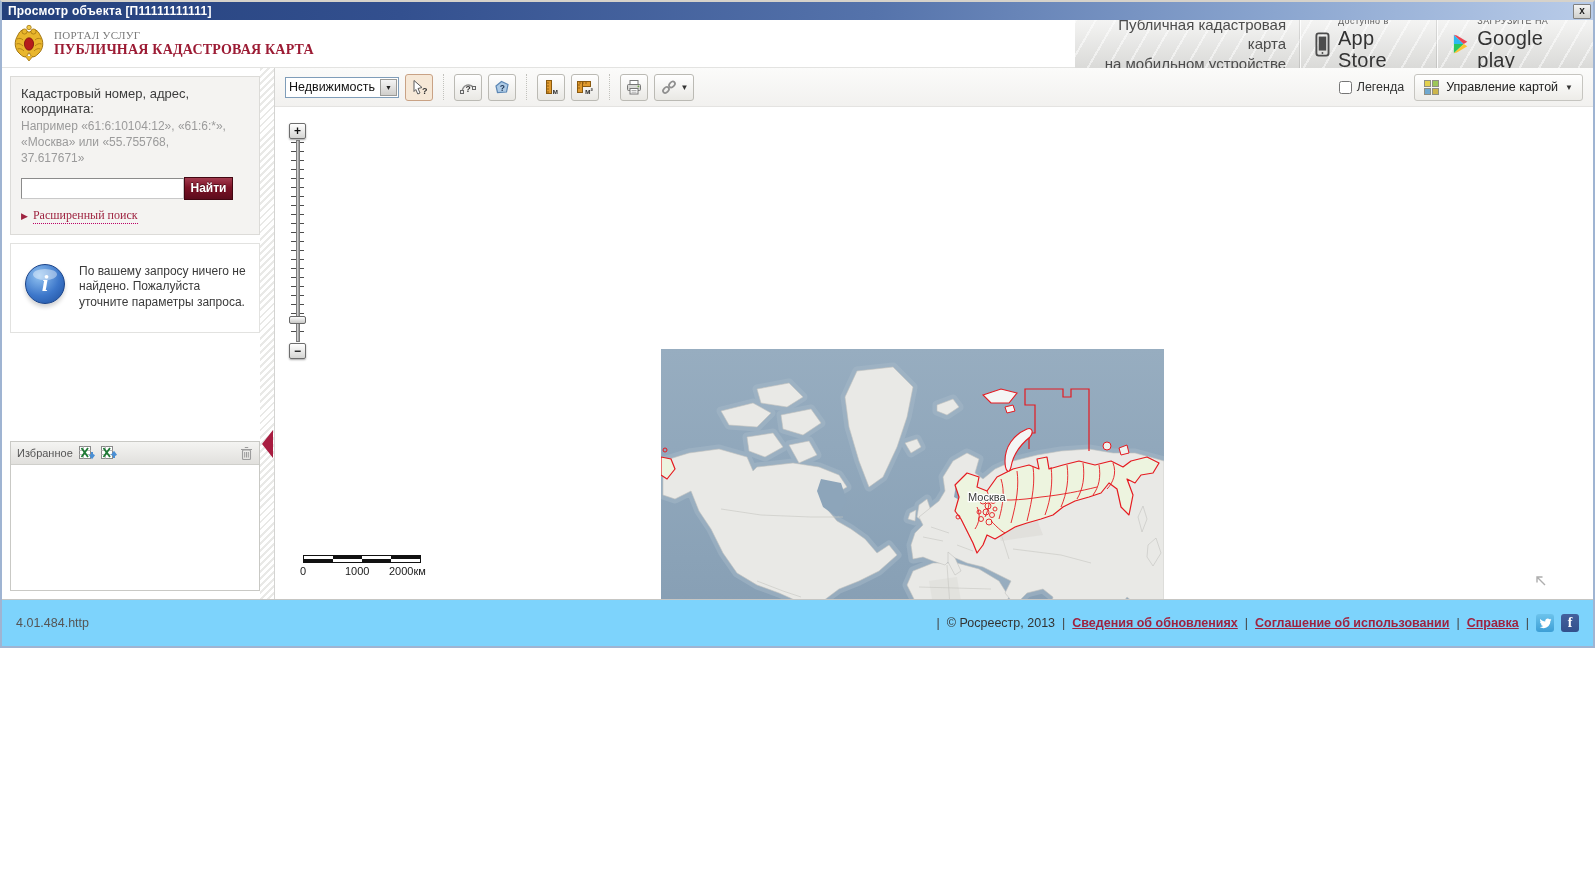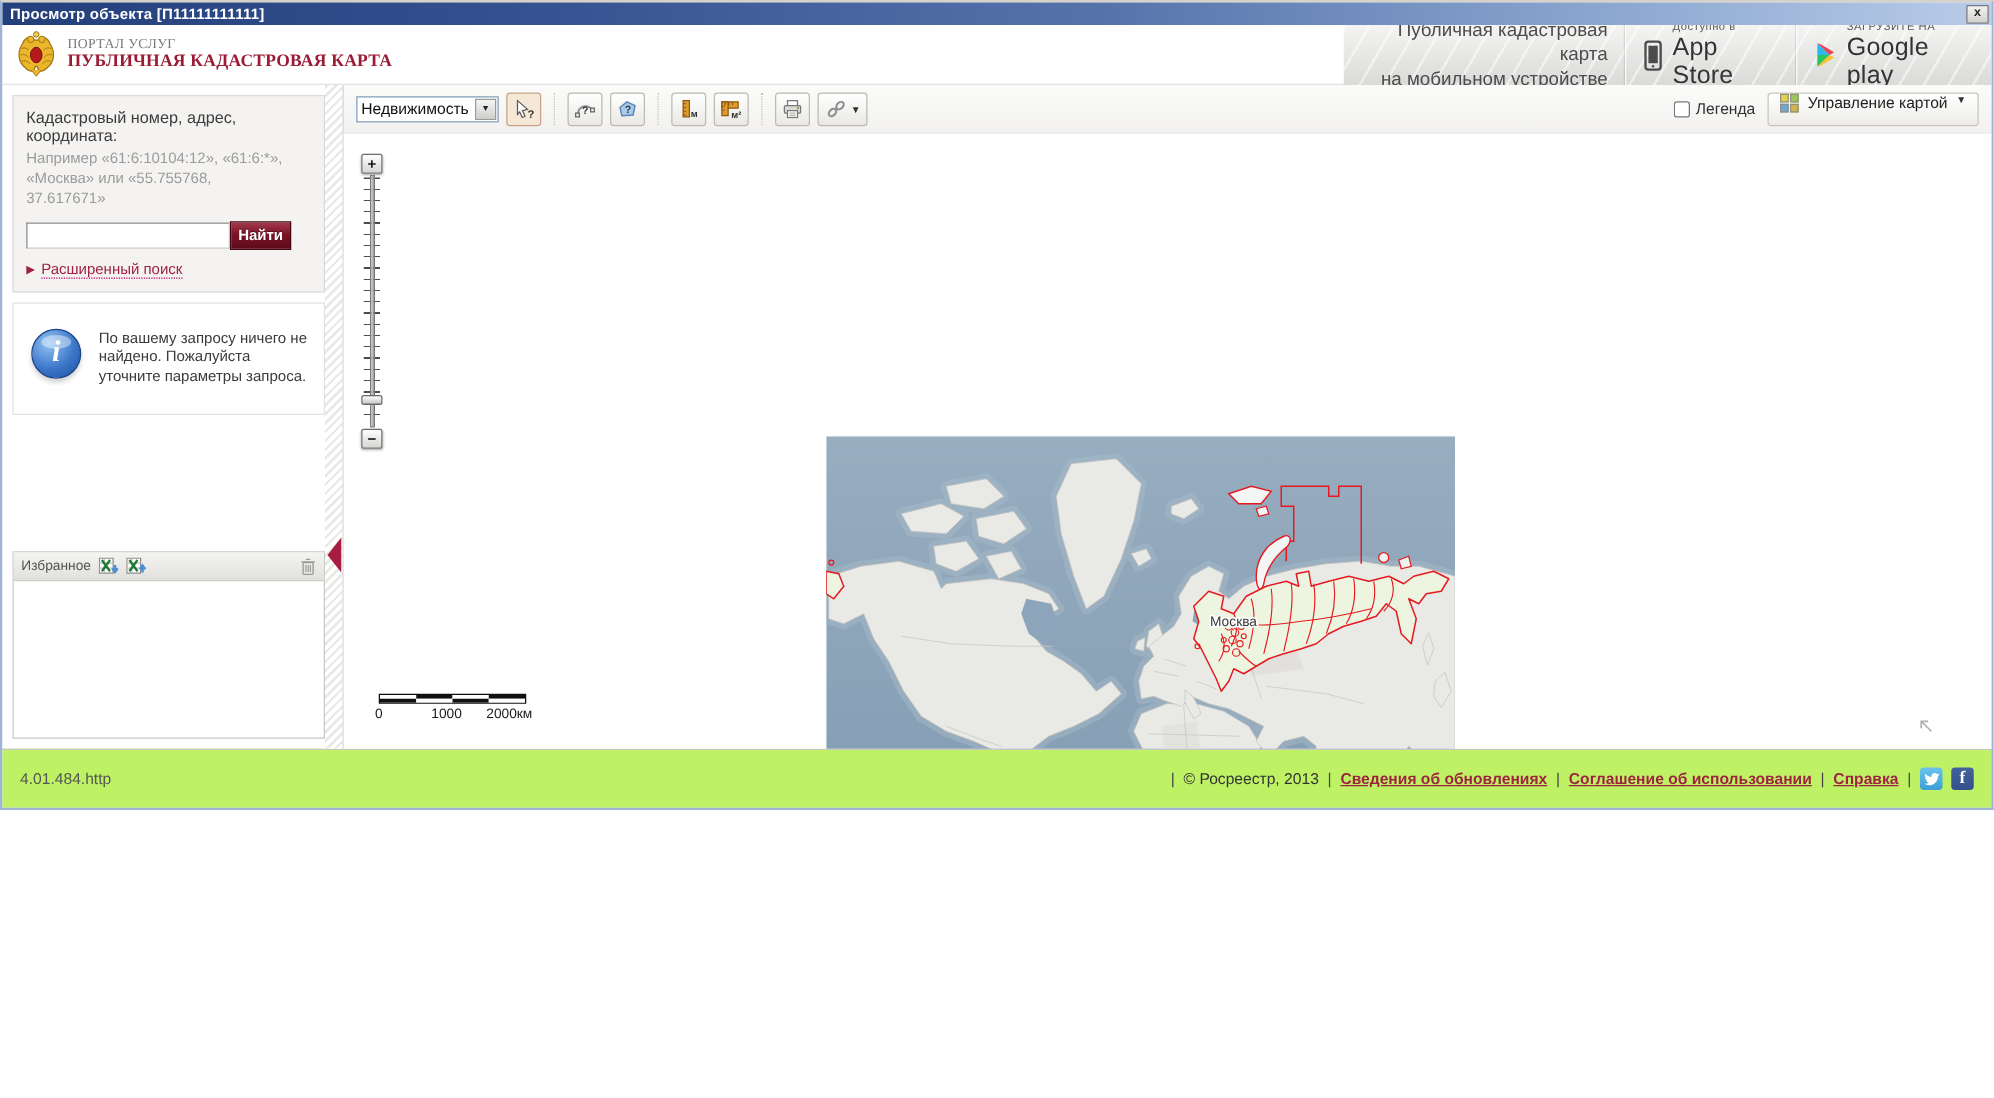--- a/index.html
+++ b/index.html
@@ -36,21 +36,21 @@
   .sidebar { width:258px; flex:0 0 258px; position:relative; padding:8px 0 0 8px; }
   .panel { width:250px; border:1px solid #dcdbd8; background:#f4f3f1; }
   .search-panel { padding:9px 26px 10px 10px; }
   .search-label { font-size:13px; color:#3c3c3c; margin-bottom:2px; }
   .search-hint { font-size:12px; color:#9b9b9b; line-height:1.35; }
   .search-row { margin-top:10px; display:flex; align-items:center; }
   .search-input { width:168px; height:21px; border:1px solid; border-color:#8b8b8b #c9c9c9 #c9c9c9 #8b8b8b; font-size:12px; padding:0 3px; font-family:"Liberation Sans",sans-serif; }
   .find-btn { margin-left:auto; width:54px; height:23px; background:linear-gradient(#a23a4e,#7c1226 45%,#5c0c1c); border:1px solid #420712; color:#fff; font-weight:bold; font-size:12px; cursor:pointer; font-family:"Liberation Sans",sans-serif; text-shadow:0 -1px 0 rgba(0,0,0,.4); }
   .adv-row { margin-top:8px; font-size:12px; display:flex; align-items:center; gap:5px; }
   .adv-arrow { color:#9e2340; font-size:9px; }
-  .adv-link { color:#9e2340; text-decoration:none; border-bottom:1px dotted #b06; cursor:pointer; }
+  .adv-link { color:#9e2340; text-decoration:none; border-bottom:1px dotted #b06; cursor:pointer;font-family:Liberation Serif, serif; }
   .msg-panel { margin-top:8px; background:#fff; border:1px solid #e2e2e0; padding:20px 12px 22px 14px; display:flex; gap:14px; width:250px; }
   .info-icon { width:40px; height:40px; flex:0 0 40px; border-radius:50%; background:radial-gradient(circle at 35% 28%, #93c4f2, #3d77ca 55%, #1d4e9d); border:1px solid #1a4388; position:relative; color:#fff; font-family:"Liberation Serif",serif; font-weight:bold; font-style:italic; font-size:24px; display:flex; align-items:center; justify-content:center; box-shadow:0 3px 4px rgba(0,0,0,.18); }
   .info-icon::after { content:""; position:absolute; left:7px; top:4px; width:24px; height:11px; border-radius:50%; background:rgba(255,255,255,.4); }
   .msg-text { font-size:12px; color:#3a3a3a; line-height:1.3; }
   .fav-panel { position:absolute; left:8px; bottom:8px; width:250px; height:150px; border:1px solid #c9c9c5; background:#fff; }
   .fav-header { height:23px; background:linear-gradient(#f4f4f2,#e1e0dd); border-bottom:1px solid #cfcfcb; display:flex; align-items:center; gap:6px; padding:0 6px; }
   .fav-title { font-size:11px; color:#555; }
   .fav-icon { width:16px; height:14px; cursor:pointer; }
   .trash-icon { margin-left:auto; width:13px; height:15px; cursor:pointer; }
 
@@ -64,21 +64,21 @@
   .layer-select { height:21px; width:114px; border:1px solid #7f9db9; background:#fff; display:flex; align-items:center; cursor:pointer; }
   .layer-select .lbl { font-size:12.5px; color:#111; padding:0 3px; flex:1; white-space:nowrap; }
   .layer-select .arrowbox { width:17px; height:17px; margin:1px; background:linear-gradient(#f5f5f5,#cfcecb); border:1px solid #9b9b98; font-size:7px; color:#222; display:flex; align-items:center; justify-content:center; }
   .tbtn { width:28px; height:27px; border:1px solid #bbbab4; border-radius:3px; background:linear-gradient(#ffffff,#e9e8e4); display:flex; align-items:center; justify-content:center; cursor:pointer; }
   .tbtn.active { background:#f6e8d7; border-color:#c9a285; }
   .tbtn.wide { width:40px; gap:2px; }
   .tsep { width:0; height:26px; border-left:1px dotted #c2c2bd; margin:0 4px; }
   .toolbar-right { margin-left:auto; display:flex; align-items:center; gap:10px; }
   .legend-wrap { display:flex; align-items:center; gap:5px; font-size:12.5px; color:#333; }
   .legend-wrap input { width:13px; height:13px; }
-  .manage-btn { height:27px; border:1px solid #c6c5c0; border-radius:3px; background:linear-gradient(#ffffff,#edecE8); display:flex; gap:7px; padding:0 9px; font-size:12.5px; color:#222; cursor:pointer; }
+  .manage-btn { height:27px; border:1px solid #c6c5c0; border-radius:3px; background:linear-gradient(#ffffff,#edecE8); display:flex; align-items:center; gap:7px; padding:0 9px; font-size:12.5px; color:#222; cursor:pointer; }
   .sq-grid { display:grid; grid-template-columns:7px 7px; grid-template-rows:7px 7px; gap:1px; }
   .sq-grid i { border:1px solid #8f8f83; }
   .dd-arrow { font-size:8px; color:#333; }
 
   .viewport { flex:1; position:relative; background:#fff; overflow:hidden; }
   .world-map { position:absolute; left:386px; top:242px; width:503px; height:466px; }
 
   
   .zoomctl { position:absolute; left:13px; top:16px; width:19px; display:flex; flex-direction:column; align-items:center; }
   .zbtn { width:17px; height:16px; border:1px solid #6d6d6d; border-radius:2px; background:linear-gradient(#ffffff,#d5d5d3); box-shadow:0 1px 2px rgba(0,0,0,.35); font-size:12px; font-weight:bold; color:#111; line-height:13px; text-align:center; cursor:pointer; font-family:"Liberation Sans",sans-serif; padding:0; }
@@ -92,21 +92,21 @@
   .sbar { width:118px; border:1px solid #111; }
   .srow { display:flex; height:3px; }
   .srow i { flex:1; }
   .slabels { position:relative; height:14px; font-size:11px; color:#1a1a1a; margin-top:2px; }
   .slabels span { position:absolute; top:0; }
   .sl0 { left:-3px; } .sl1 { left:42px; } .sl2 { left:86px; }
 
   .resize-icon { position:absolute; right:46px; bottom:12px; opacity:.85; cursor:pointer; }
 
   
-  .footer { height:47px; flex:0 0 47px; border-top:1px solid #c6c6c3; background:#bef264; display:flex; align-items:center; padding:15px 14px; font-size:12.5px; color:#333;gap:24px; }
+  .footer { height:47px; flex:0 0 47px; border-top:1px solid #c6c6c3; background:#7dd3fc; display:flex; align-items:center; padding:15px 14px; font-size:12.5px; color:#333;gap:24px; }
   .version { color:#555; }
   .footer-right { margin-left:auto; display:flex; align-items:center; gap:7px; }
   .pipe { color:#444; }
   .flink { color:#9e2340; text-decoration:underline; cursor:pointer; white-space:nowrap;font-weight:bold; }
   .social { width:18px; height:18px; border-radius:3px; display:flex; align-items:center; justify-content:center; cursor:pointer; }
   .tw { background:linear-gradient(#6cc3ec,#3d9fd6); }
   .fb { background:linear-gradient(#44619d,#32508c); color:#fff; font-family:"Liberation Serif",serif; font-weight:bold; font-size:14px; }
 </style>
 </head>
 <body>

